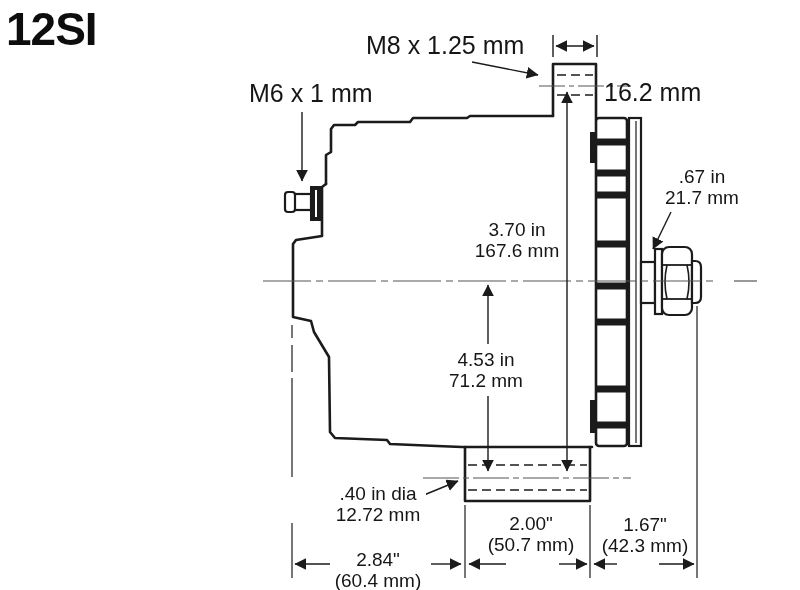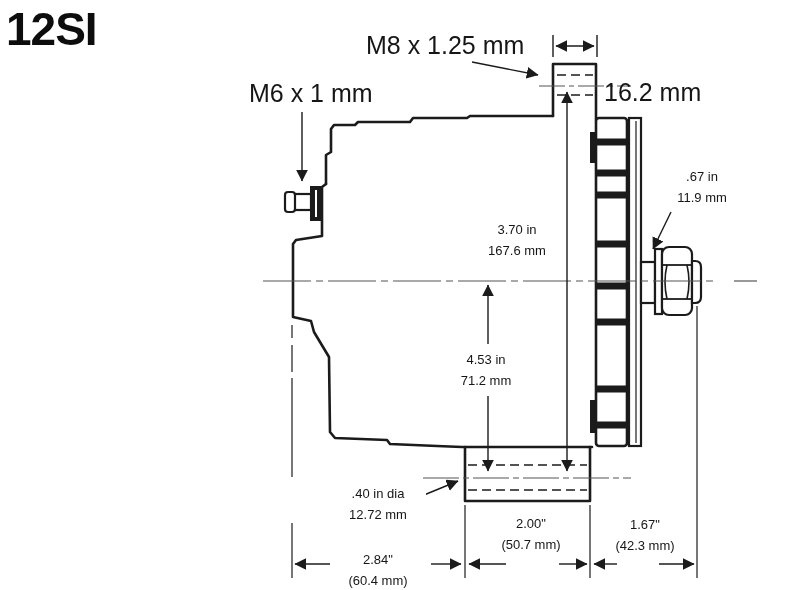--- a/index.html
+++ b/index.html
@@ -3,21 +3,21 @@
 <meta charset="utf-8">
 <style>
   html,body{margin:0;padding:0;background:#ffffff;}
   body{width:800px;height:590px;position:relative;overflow:hidden;
        font-family:"Liberation Sans","DejaVu Sans",sans-serif;color:#111111;}
   .stage{position:absolute;left:0;top:0;width:800px;height:442px;text-decoration:underline;}
   svg{position:absolute;left:0;top:0;}
   .lbl{position:absolute;font-size:25px;line-height:21px;color:#161616;white-space:nowrap;}
   .title{position:absolute;left:6px;top:2px;font-size:46px;font-weight:700;
          letter-spacing:-1px;color:#0d0d0d;}
-  .dimblock{position:absolute;text-align:center;font-size:13px;line-height:21px;
+  .dimblock{position:absolute;text-align:center;font-size:19px;line-height:21px;
             color:#161616;background:#ffffff;}
   .dimblock div{white-space:nowrap;}
 </style>
 </head>
 <body>
 
 <div class="stage">
 
 <svg width="800" height="590" viewBox="0 0 800 590">
   <defs>
@@ -131,21 +131,21 @@
 <div class="title">12SI</div>
 
 <div class="lbl" style="left:366px;top:35px;">M8 x 1.25 mm</div>
 
 <div class="lbl" style="left:604px;top:34px;margin-top:48px;">16.2 mm</div>
 
 <div class="lbl" style="left:249px;top:83px;">M6 x 1 mm</div>
 
 <div class="dimblock" style="left:652px;top:166px;width:100px;background:transparent;">
   <div>.67 in</div>
-  <div>11.9 mm</div>
+  <div>21.7 mm</div>
 </div>
 
 <div class="dimblock" style="left:471px;top:219px;width:92px;">
   <div>3.70 in</div>
   <div>167.6 mm</div>
 </div>
 
 <div class="dimblock" style="left:438px;top:349px;width:96px;">
   <div>4.53 in</div>
   <div>71.2 mm</div>

